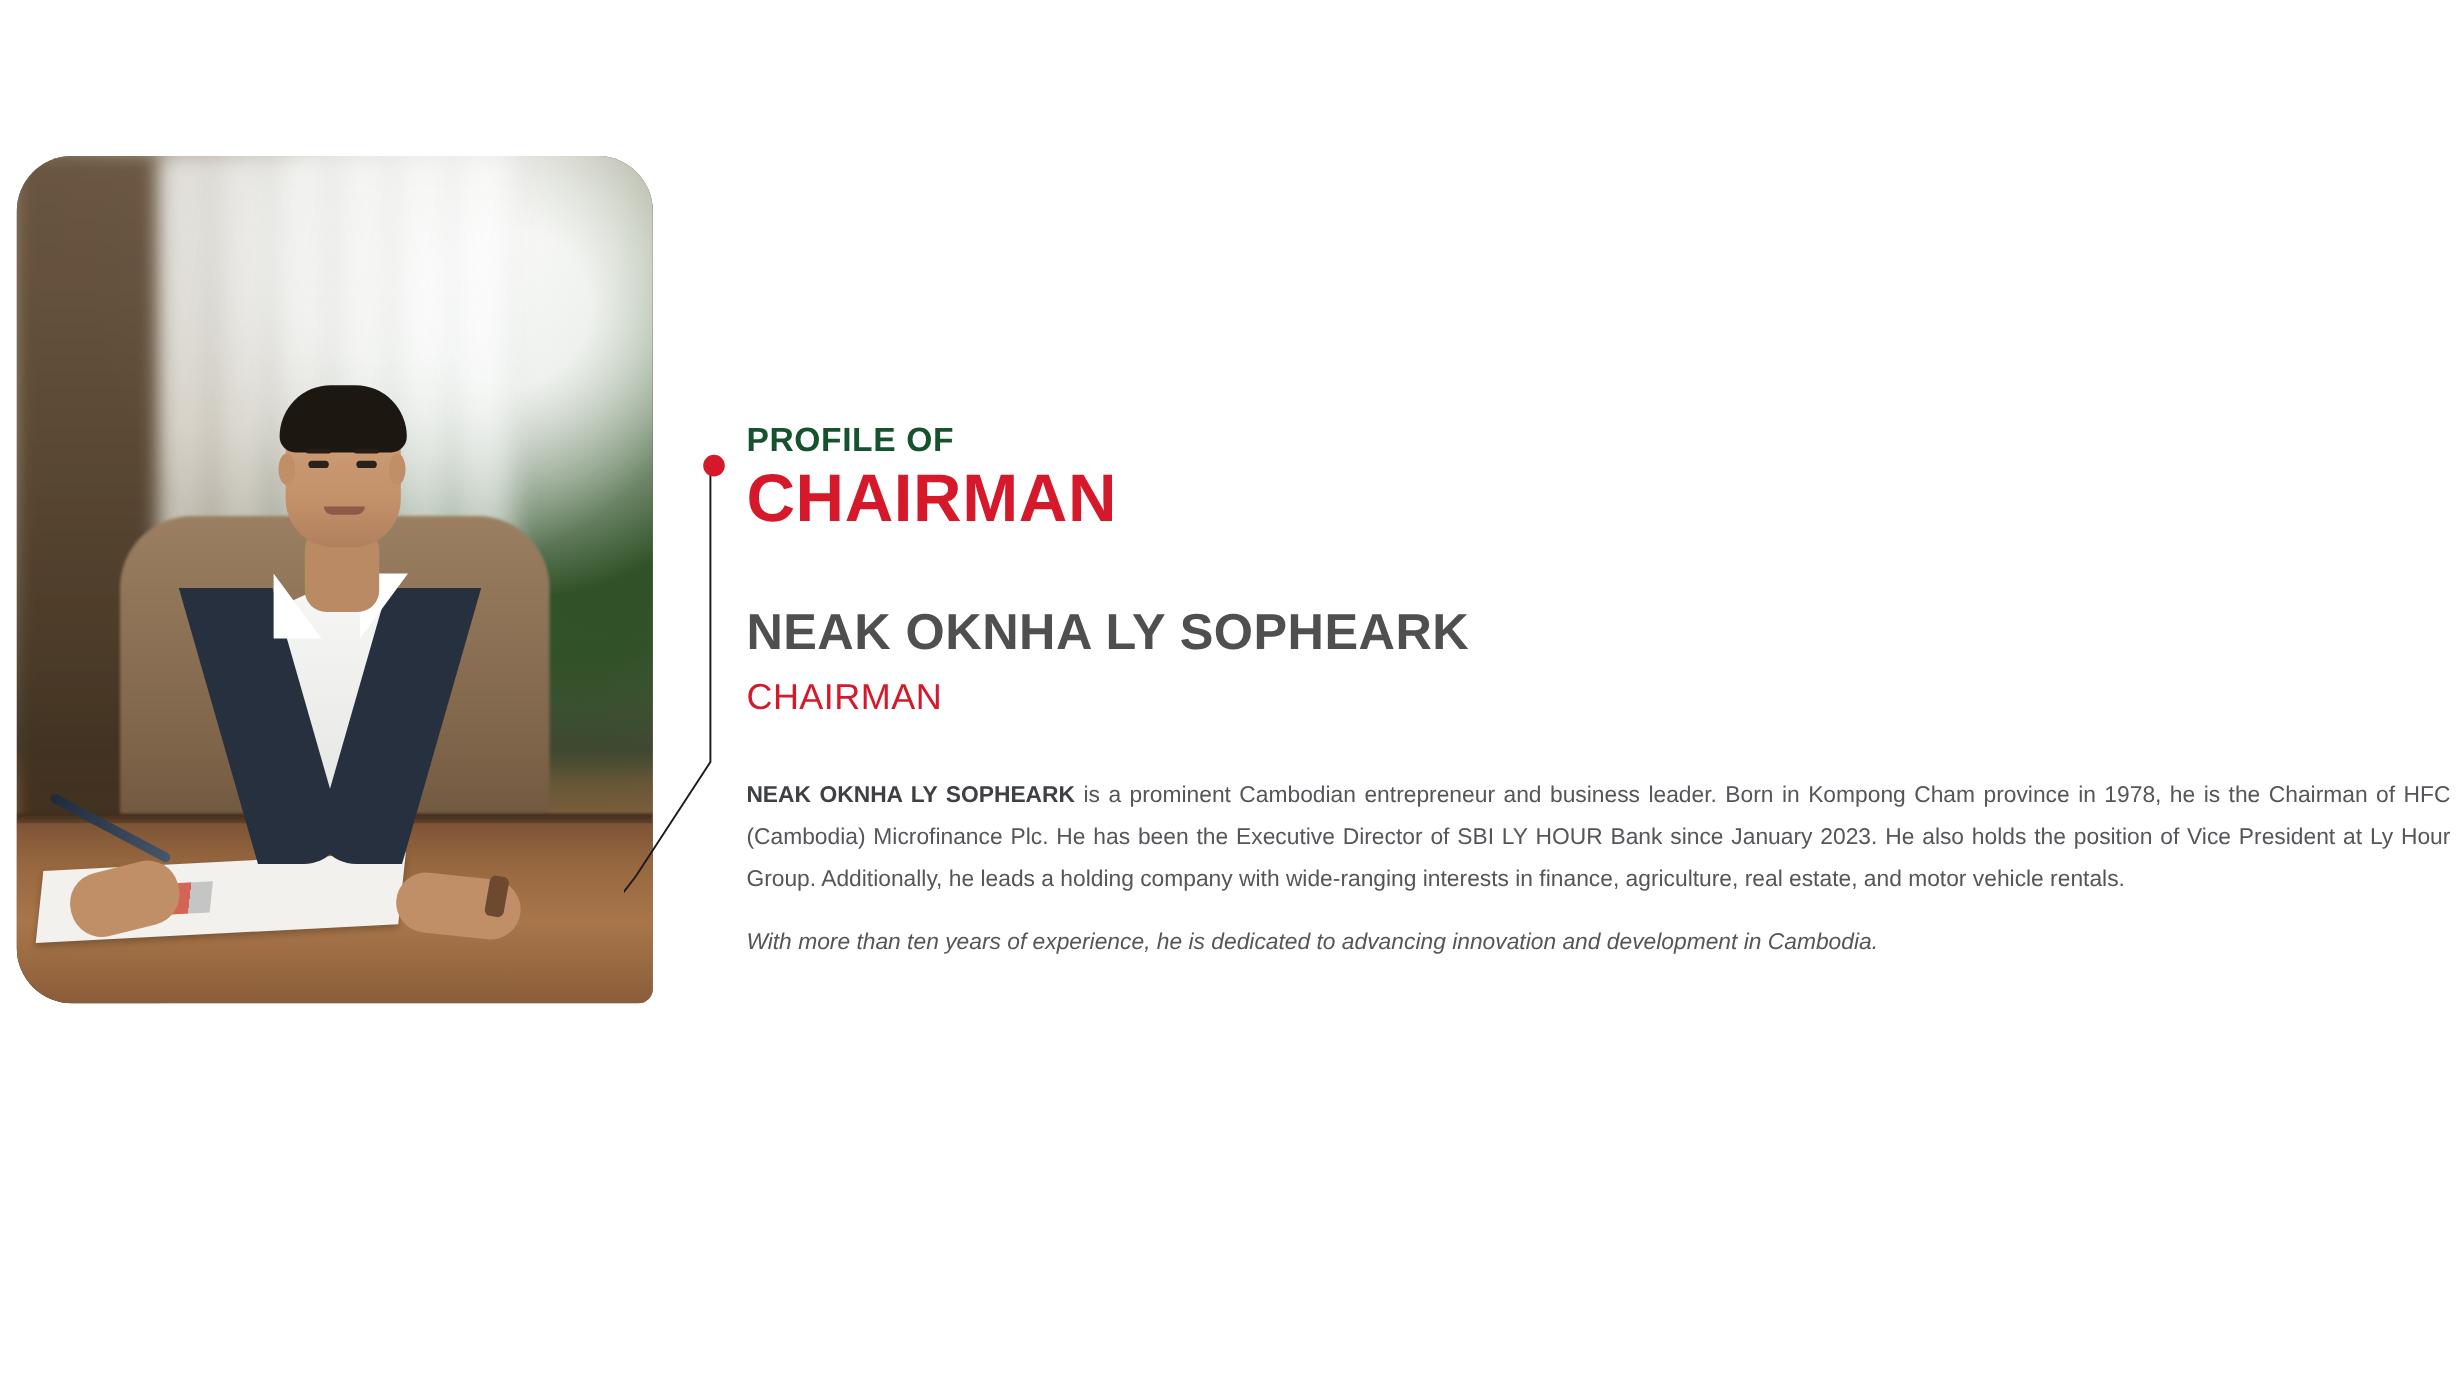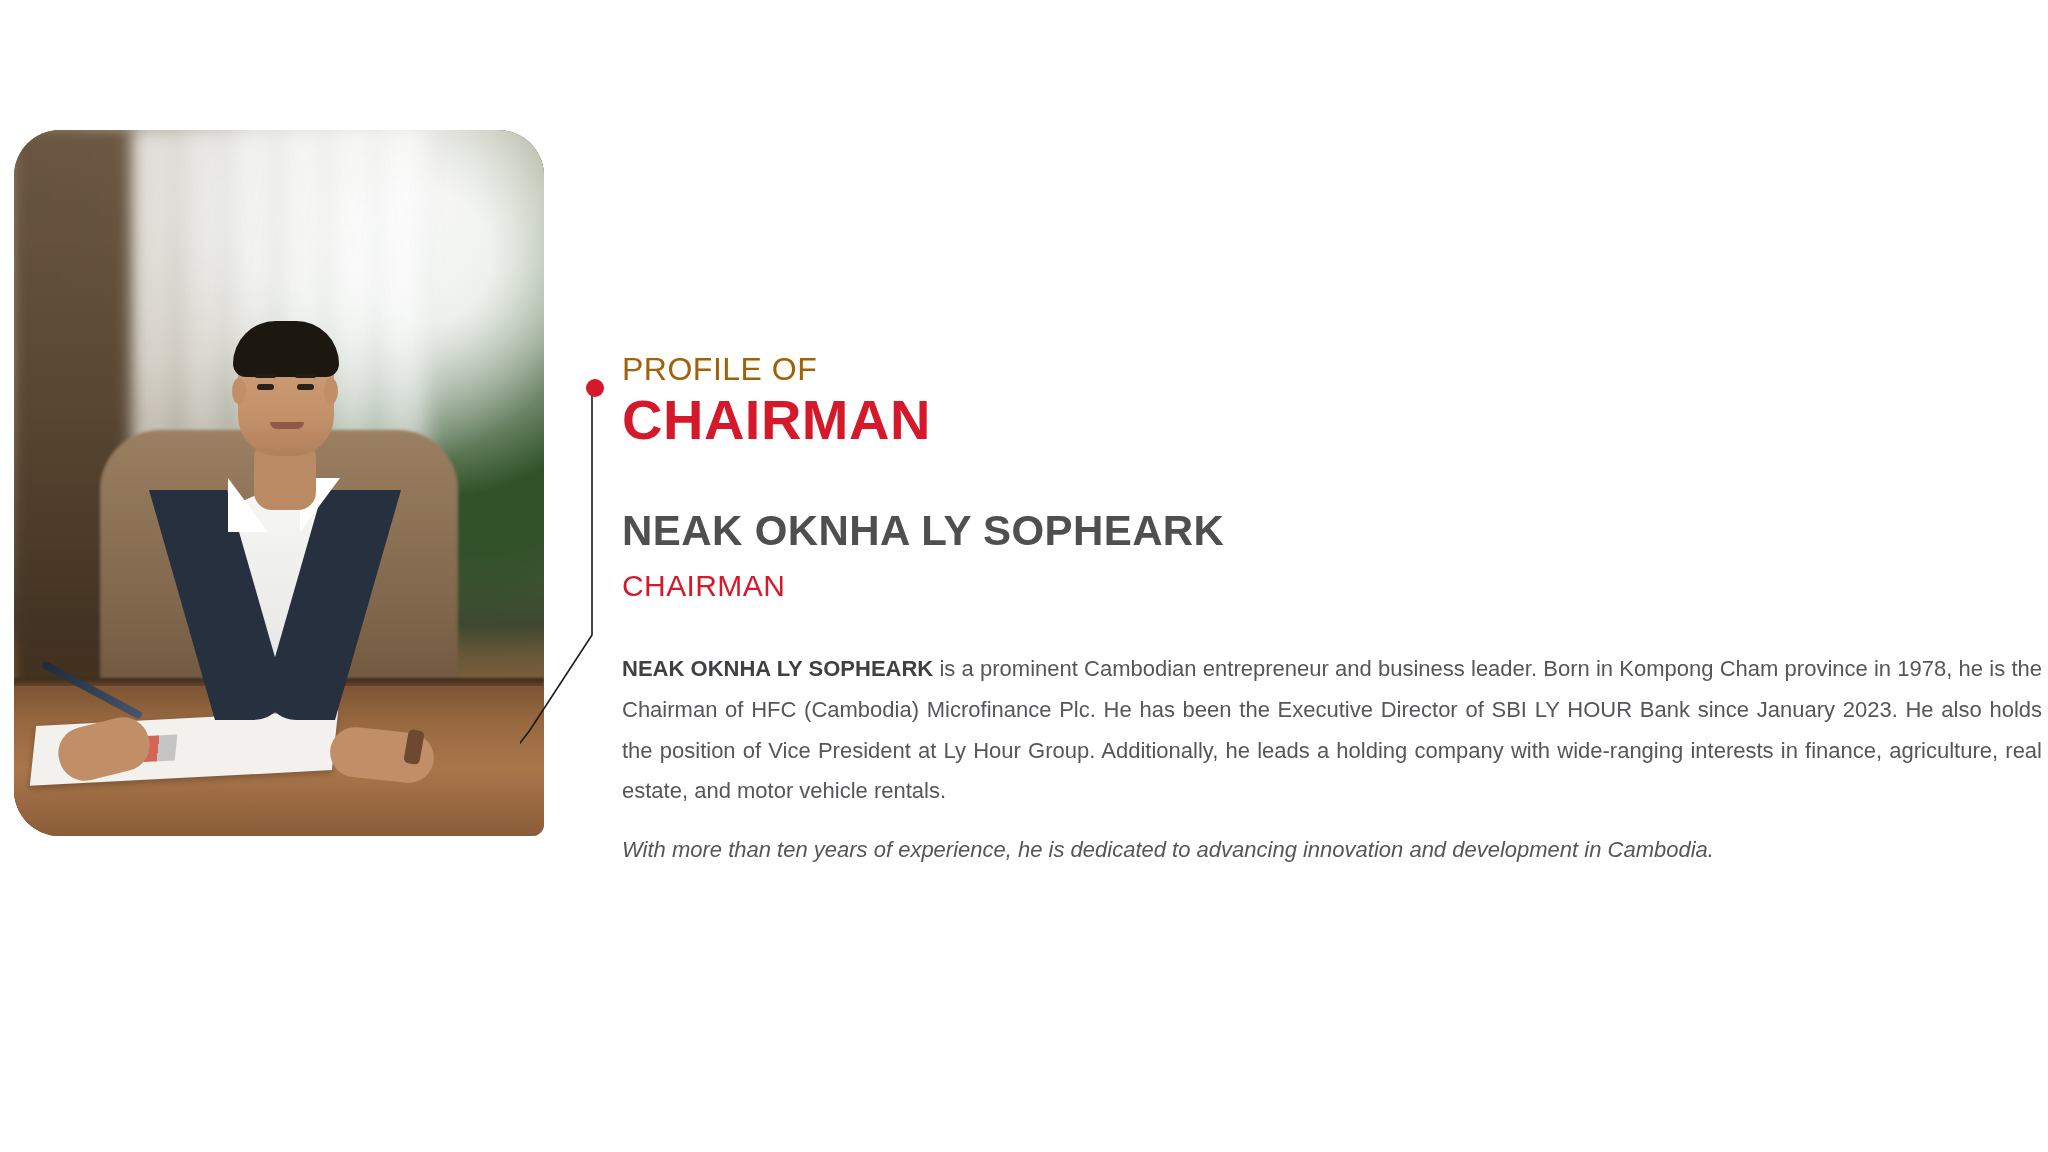--- a/index.html
+++ b/index.html
@@ -208,24 +208,24 @@
   }
 
   
   .content {
     position: absolute;
     left: 622px;
     top: 352px;
     width: 1420px;
   }
   .profile-of {
-    font-size: 32px;
+    font-size: 28px;
     letter-spacing: .5px;
-    font-weight: 400;
-    color: #a16207;
+    font-weight: 700;
+    color: #14532d;
     line-height: 1.08;
     margin: 0;
   }
   .chairman-big {
     font-size: 56px;
     font-weight: 800;
     color: #d6182b;
     letter-spacing: .5px;
     line-height: 1.12;
     margin: 2px 0 0 0;
@@ -239,21 +239,21 @@
   }
   .person-title {
     font-size: 30px;
     font-weight: 400;
     color: #d6182b;
     letter-spacing: .4px;
     margin: 14px 0 0 0;
   }
   .bio {
     margin: 46px 0 0 0;
-    font-size: 22px;
+    font-size: 19px;
     line-height: 1.85;
     color: #55565a;
     text-align: justify;
     width: 1420px;
   }
   .bio.second {
     margin-top: 18px;
     text-align: left;
     font-style: italic;
   }

